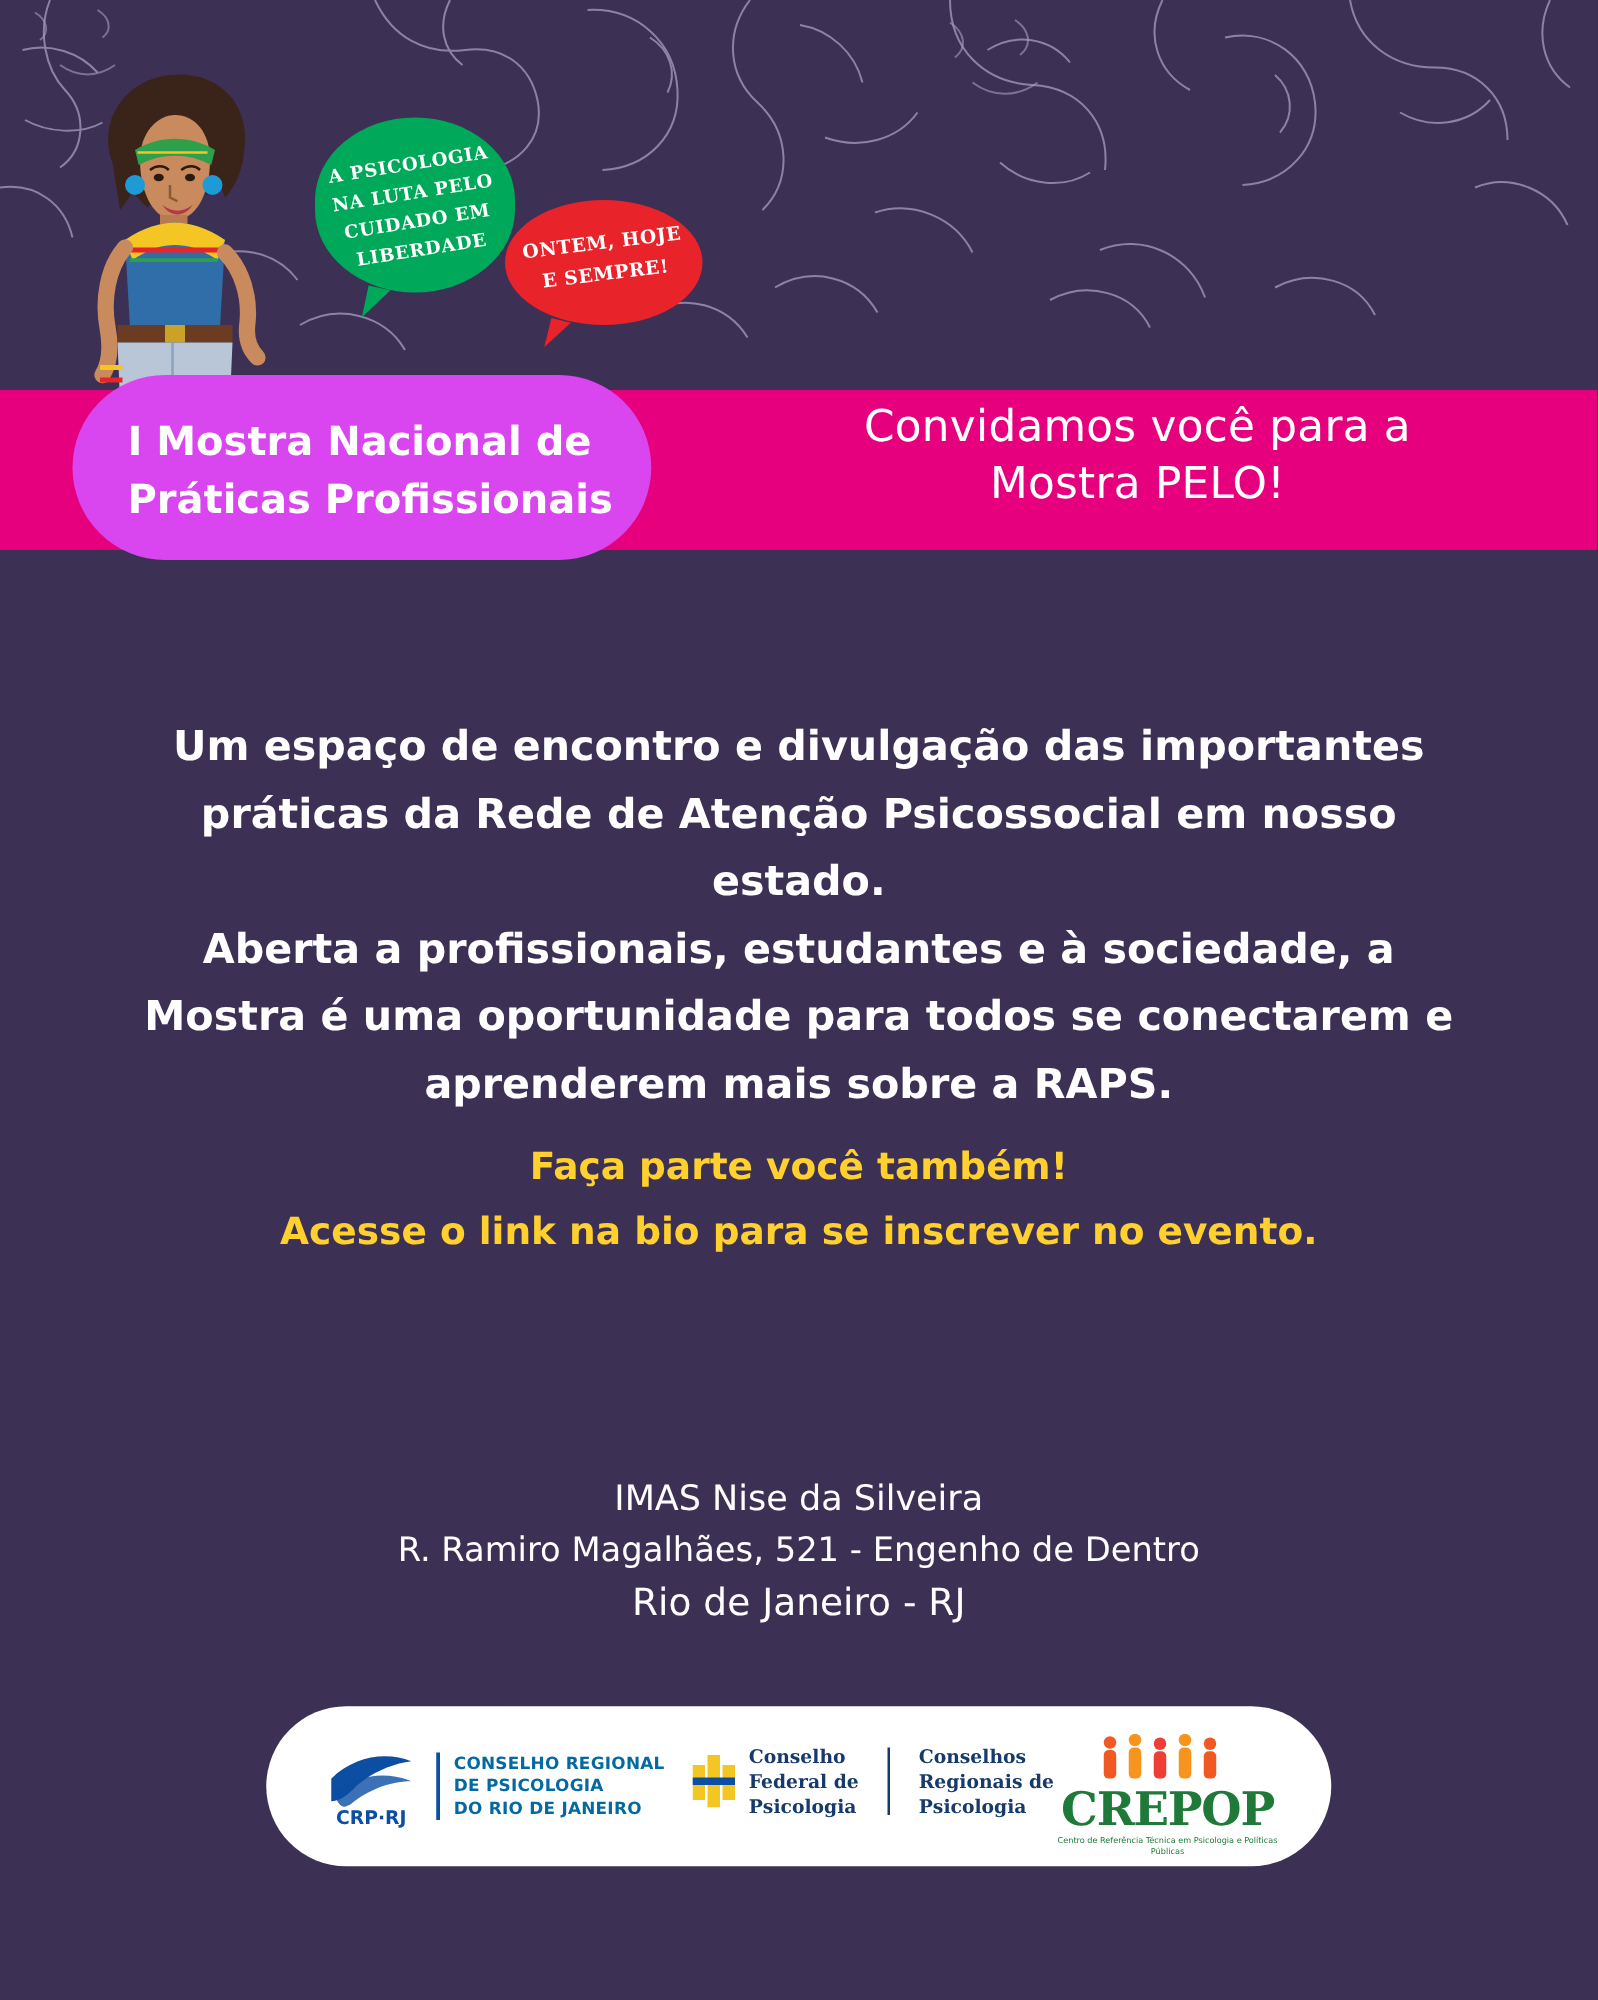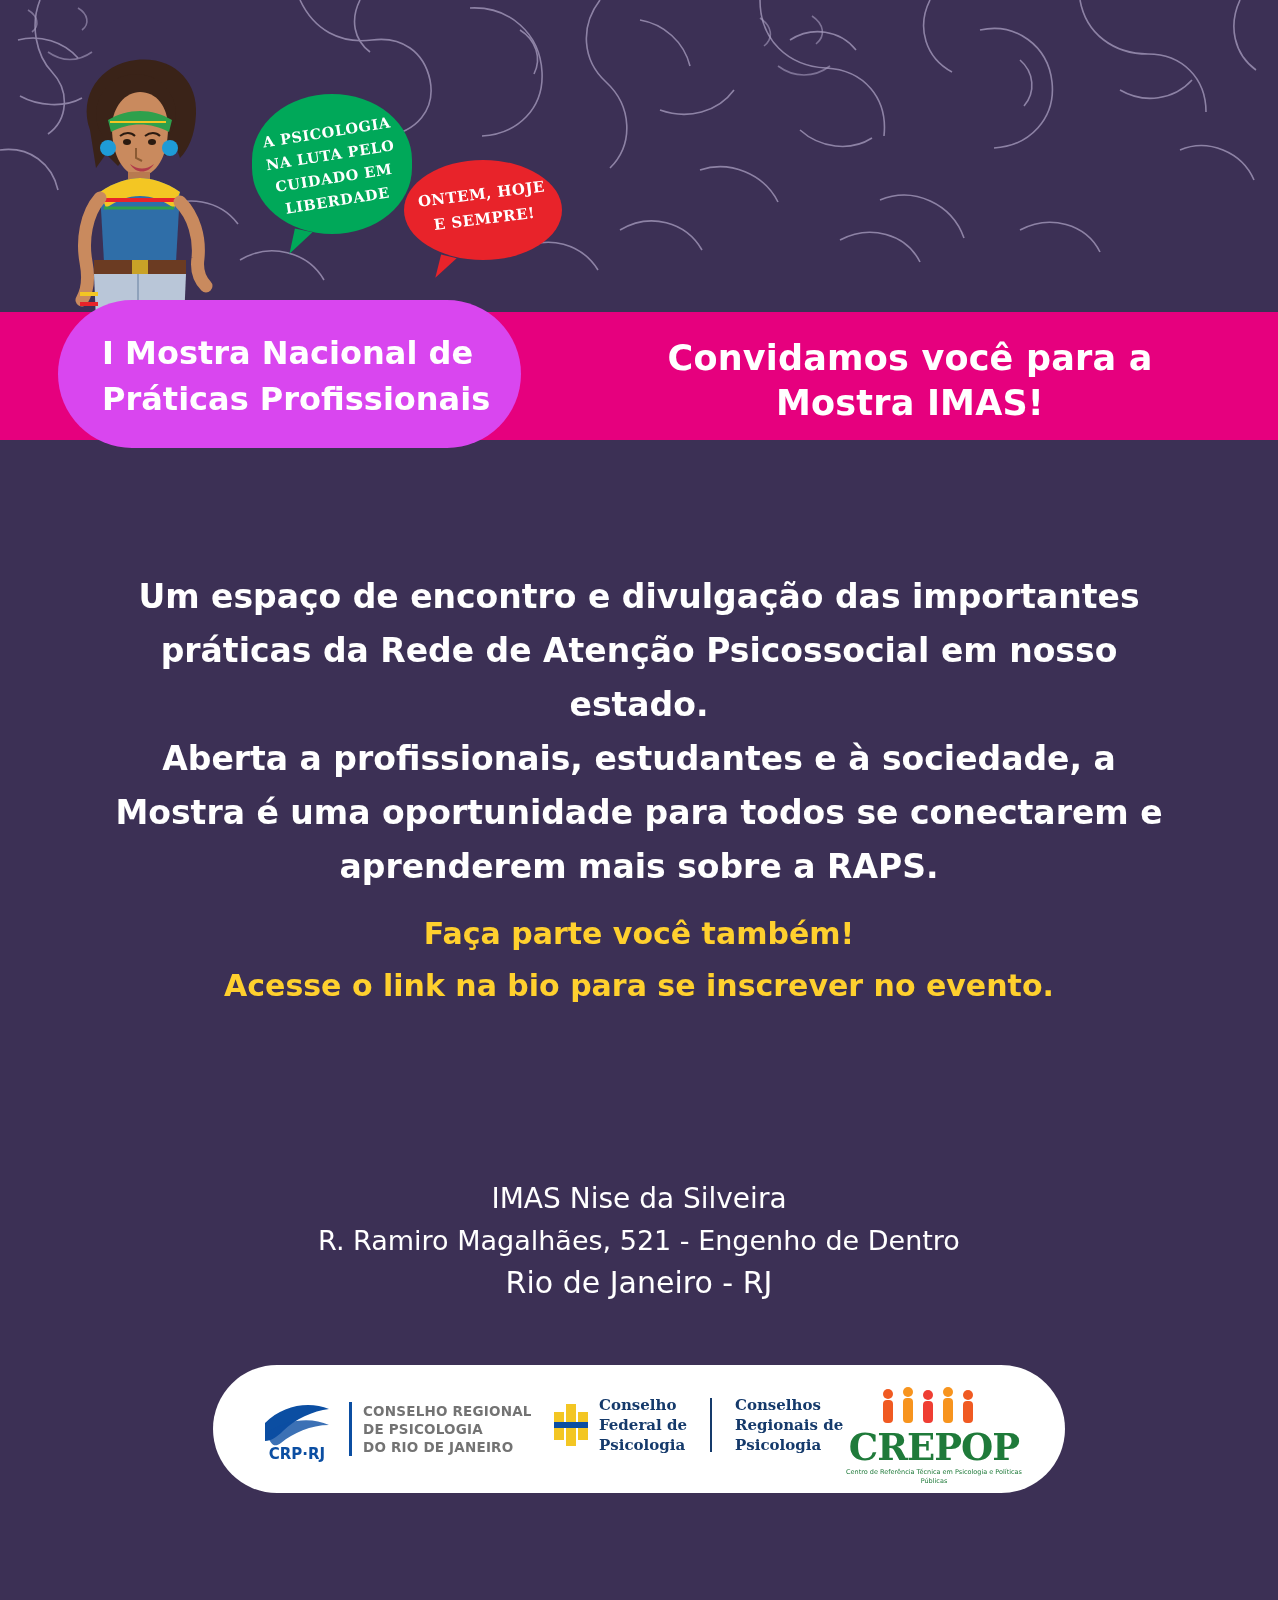--- a/index.html
+++ b/index.html
@@ -94,25 +94,25 @@
 
   
   .pinkband {
     position: absolute;
     left: 0; top: 312px;
     width: 1278px; height: 128px;
     background: #e6007e;
   }
   .banner-title {
     position: absolute;
-    left: 560px; top: 336px;
+    left: 560px; top: 320px;
     width: 700px;
     text-align: center;
     color: #ffffff;
-    font-weight: bold;
+    font-weight: normal;
     font-size: 35px;
     line-height: 45px;
     letter-spacing: .2px;
   }
 
   
   .bubble-green-big {
     position: absolute;
     left: 58px; top: 300px;
     width: 463px; height: 148px;
@@ -169,21 +169,21 @@
     left: 213px; top: 1365px;
     width: 852px; height: 128px;
     background: #ffffff;
     border-radius: 64px;
   }
   .logo-crprj { position: absolute; left: 44px; top: 28px; display: flex; align-items: center; gap: 12px; }
   .crprj-mark { width: 80px; height: 72px; }
   .crprj-text {
     border-left: 3px solid #0b4ea2;
     padding-left: 11px;
-    color: #737373;
+    color: #0369a1;
     font-weight: bold;
     font-size: 13.5px;
     line-height: 18px;
     letter-spacing: .2px;
   }
   .logo-cfp { position: absolute; left: 313px; top: 30px; display: flex; align-items: center; gap: 11px; padding-left: 28px; }
   .cfp-mark { width: 34px; height: 42px; }
   .cfp-text {
     color: #153a6b;
     font-family: "DejaVu Serif", serif;
@@ -313,21 +313,21 @@
         <div>ONTEM, HOJE</div>
         <div>E SEMPRE!</div>
       </div>
     </div>
   </div>
 
   <div class="pinkband"></div>
 
   <div class="banner-title">
     <div>Convidamos você para a</div>
-    <div>Mostra IMAS!</div>
+    <div>Mostra PELO!</div>
   </div>
 
   <div class="bubble-green-big">
     <div class="txt">
       <div>I Mostra Nacional de</div>
       <div>Práticas Profissionais</div>
     </div>
   </div>
 
   <div class="body-text">

